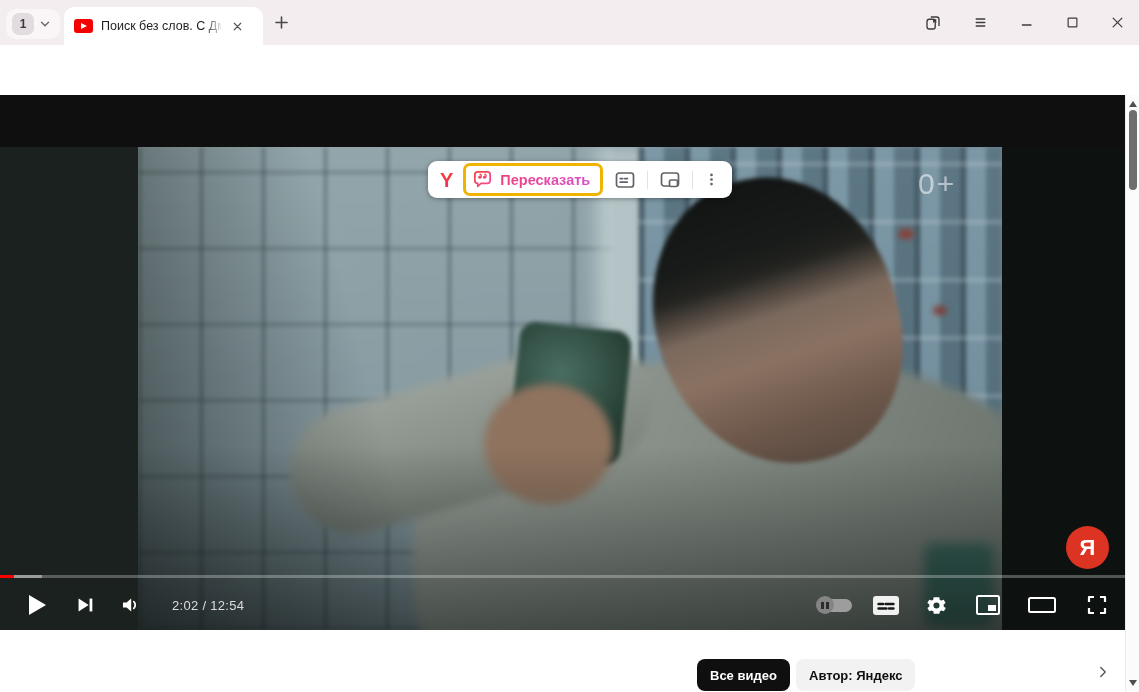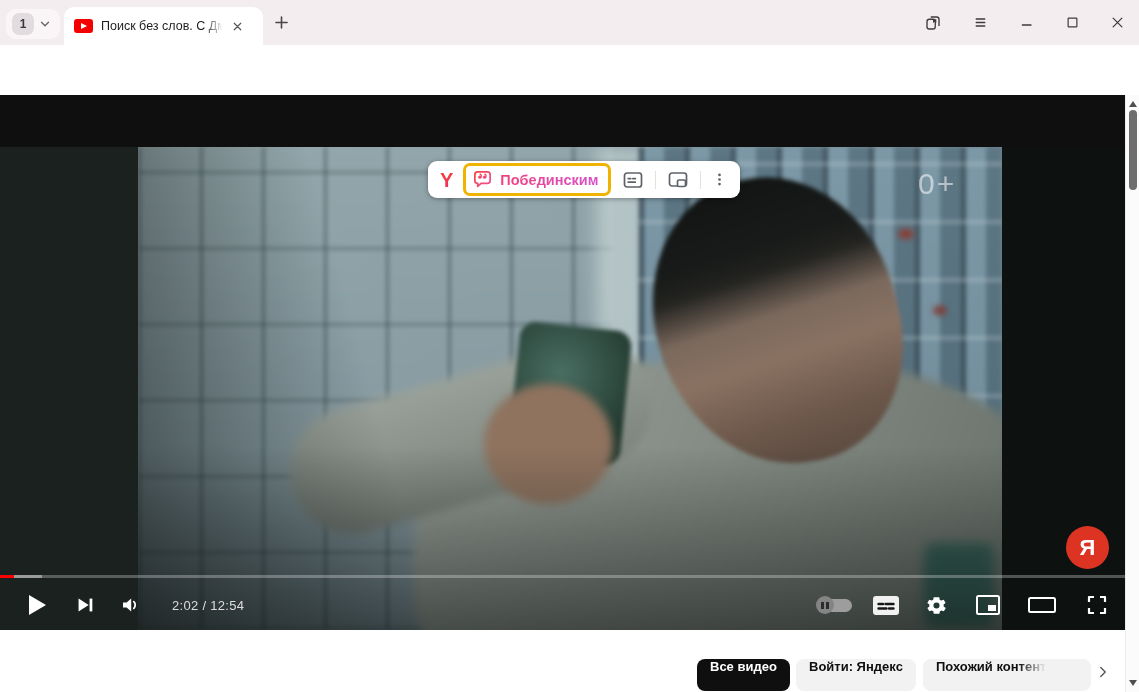--- a/index.html
+++ b/index.html
@@ -128,21 +128,21 @@
   .ctl { display:flex; align-items:center; justify-content:center; height:50px; }
   .time { font-size:13px; color:#ddd; margin-left:18px; letter-spacing:.3px; }
   .play-tri { width:0; height:0; border-left:17px solid #fff; border-top:10px solid transparent; border-bottom:10px solid transparent; }
   .toggle { width:34px; height:13px; background:#9d9d9d; border-radius:7px; position:relative; }
   .toggle-knob { position:absolute; left:-2px; top:-2.5px; width:18px; height:18px; border-radius:50%;
     background:#848484; display:flex; align-items:center; justify-content:center; gap:2.5px; }
   .toggle-knob i { width:2.5px; height:7px; background:#2c2c2c; }
 
   
   .bottom { left:0; top:630px; width:1125px; height:62px; background:#fff; }
-  .chip { position:absolute; top:29px; height:32px; border-radius:8px; display:flex; 
+  .chip { position:absolute; top:29px; height:32px; border-radius:8px; display:flex; align-items:center;
     padding:0 13px; font-size:13px; font-weight:bold; white-space:nowrap; }
   .chip-dark { background:#0f0f0f; color:#fff; }
   .chip-lite { background:#f2f2f2; color:#0f0f0f; }
   .chip-fade span { display:block; max-width:138px; overflow:hidden;
     -webkit-mask-image:linear-gradient(90deg,#000 75%,transparent); mask-image:linear-gradient(90deg,#000 75%,transparent); }
 
   
   .scroll { left:1125px; top:95px; width:14px; height:597px; background:#fbfbfb; border-left:1px solid #ececec; }
   .sc-up { position:absolute; left:3px; top:6px; width:0; height:0;
     border-left:4px solid transparent; border-right:4px solid transparent; border-bottom:6px solid #4f4f4f; }
@@ -360,21 +360,21 @@
               <stop offset="0" stop-color="#f5413d"></stop>
                   <stop offset="1" stop-color="#f0509e"></stop>
                 </linearGradient>
               </defs>
             <path d="M3 6a3 3 0 0 1 3-3h10a3 3 0 0 1 3 3v6a3 3 0 0 1-3 3H9.5L6 18.2V15a3 3 0 0 1-3-3z" stroke="url(#gq)" stroke-width="1.8" stroke-linejoin="round"></path>
             <circle cx="8.2" cy="8.6" r="1.7" fill="url(#gq)"></circle>
               <circle cx="13.2" cy="8.6" r="1.7" fill="url(#gq)"></circle>
             <path d="M9.6 8.4c.5-1.5-.2-2.6-1.2-3M14.6 8.4c.5-1.5-.2-2.6-1.2-3" stroke="url(#gq)" stroke-width="1.3" stroke-linecap="round"></path>
           </svg>
         </span>
-        <span class="summarize-label">Побединским</span>
+        <span class="summarize-label">Пересказать</span>
       </div>
       <span class="ovl-ico">
         <svg width="24" height="24" viewBox="0 0 24 24" fill="none" stroke="#5f6368" stroke-width="1.7" stroke-linecap="round">
             <rect x="3.5" y="5" width="17" height="14" rx="2.5"></rect>
             <path d="M7.2 10.6h2.6M11.8 10.6h2.6M7.2 14.2h7"></path>
           </svg>
       </span>
       <span class="ovl-sep"></span>
       <span class="ovl-ico">
         <svg width="24" height="24" viewBox="0 0 24 24" fill="none" stroke="#5f6368" stroke-width="1.7">
@@ -460,24 +460,21 @@
           </svg>
       </span>
     </div>
   </div>
 
   <div class="abs bottom">
     <div class="chip chip-dark" style="left:697px;">
       <span>Все видео</span>
     </div>
     <div class="chip chip-lite" style="left:796px;">
-      <span>Войти: Яндекс</span>
-    </div>
-    <div class="chip chip-lite chip-fade" style="left:923px; width:168px;">
-      <span>Похожий контент</span>
+      <span>Автор: Яндекс</span>
     </div>
     <span class="abs iconbtn" style="left:1094px; top:33px;">
       <svg width="18" height="18" viewBox="0 0 24 24" fill="none" stroke="#555" stroke-width="1.8" stroke-linecap="round" stroke-linejoin="round">
           <path d="M9 6l6 6-6 6"></path>
         </svg>
     </span>
   </div>
 
   <div class="abs scroll">
     <span class="sc-up"></span>

